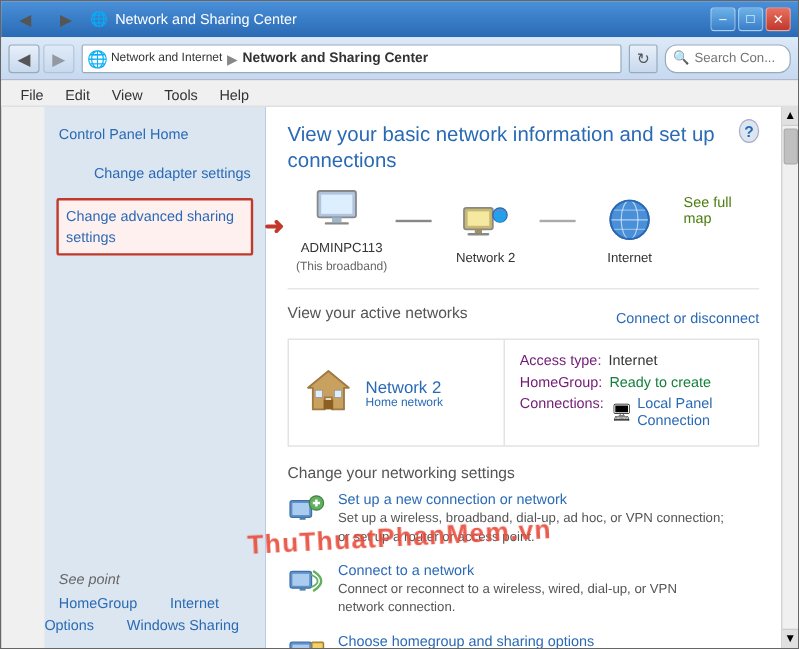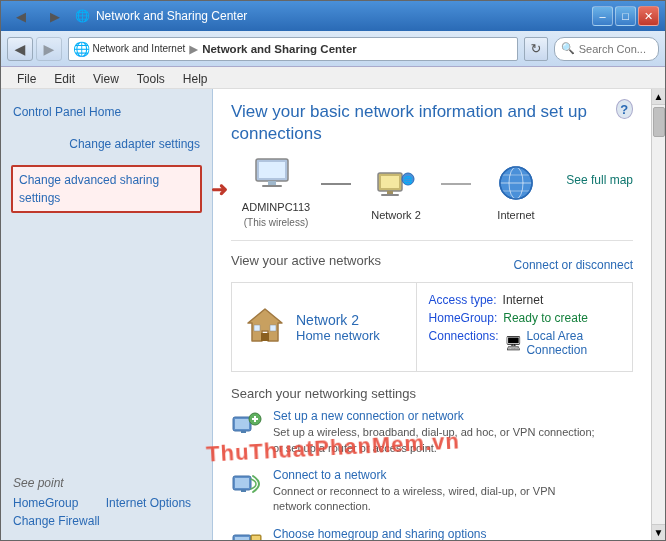--- a/index.html
+++ b/index.html
@@ -28,47 +28,47 @@
     .search-icon-el { color: #888; font-size: 11px; }
 
     
     .menubar { height: 22px; background: #f0f0f0; display: flex; align-items: flex-end; padding: 0 8px; gap: 2px; border-bottom: 1px solid #ddd; }
     .menu-item { padding: 2px 8px; font-size: 12px; color: #333; cursor: pointer; border-radius: 2px; }
 
     
     .main { flex: 1; display: flex; overflow: hidden; }
 
     
-    .sidebar { width: 212px; background: #dce6f0; border-right: 1px solid #b0c8e0; padding: 10px 0; display: flex; flex-direction: column; }
+    .sidebar { width: 185px; background: #dce6f0; border-right: 1px solid #b0c8e0; padding: 10px 0; display: flex; flex-direction: column; margin-left: 36px; }
     .sidebar-link { padding: 4px 12px; font-size: 12px; color: #2a6ab5; cursor: pointer; text-decoration: none; line-height: 1.5; }
     .sidebar-highlighted { margin: 8px 10px; padding: 4px 6px; border: 2px solid #c0392b; background: #fff0f0; border-radius: 2px; font-size: 12px; color: #2a6ab5; cursor: pointer; line-height: 1.5; position: relative; }
     .sidebar-arrow { position: absolute; right: -28px; top: 50%; transform: translateY(-50%); color: #c0392b; font-size: 20px; font-weight: bold; }
     .sidebar-see-also { margin-top: auto; padding: 10px 12px 4px; font-size: 12px; color: #666; font-style: italic; }
     .sidebar-bottom-links { padding: 0; }
 
     
     .content { flex: 1; background: white; padding: 12px 18px; overflow-y: auto; }
     .content-title { font-size: 17px; color: #2a6ab5; font-weight: normal; line-height: 1.3; margin-bottom: 12px; max-width: 420px; }
     .help-btn { float: right; width: 20px; height: 20px; background: #dce6f0; border-radius: 50%; border: 1px solid #aac; display: flex; align-items: center; justify-content: center; color: #2a6ab5; font-weight: bold; font-size: 13px; cursor: pointer; margin-top: -2px; }
     .net-item { display: flex; flex-direction: column; align-items: center; gap: 4px; width: 90px; }
     .net-icon { width: 48px; height: 40px; display: flex; align-items: center; justify-content: center; }
     .net-label { font-size: 11px; color: #333; text-align: center; }
     .net-sublabel { font-size: 10px; color: #666; text-align: center; }
     .net-line { width: 30px; height: 2px; background: #aaa; margin-bottom: 20px; }
-    .see-full-map { font-size: 12px; color: #0f766e; cursor: pointer; align-self: flex-start; margin-top: 16px; text-align: center; }
+    .see-full-map { font-size: 12px; color: #4d7c0f; cursor: pointer; align-self: flex-start; margin-top: 4px; }
 
     
     .section-title { font-size: 13px; color: #555; margin-bottom: 8px; font-weight: normal; }
     .active-networks { display: flex; border: 1px solid #ddd; margin-bottom: 14px; }
     .net-info-left { display: flex; align-items: center; gap: 10px; padding: 10px 12px; flex: 1; border-right: 1px solid #ddd; }
     .net-name { font-size: 14px; color: #2a6ab5; font-weight: normal; }
-    .net-type { font-size: 13px; color: #2a6ab5; }
+    .net-type { font-size: 10px; color: #2a6ab5; }
     .net-info-right { padding: 10px 12px; flex: 1.2; }
     .net-detail-row { display: flex; gap: 6px; margin-bottom: 4px; font-size: 12px; }
-    .net-detail-label { color: #1d4ed8; white-space: nowrap; }
+    .net-detail-label { color: #701a75; white-space: nowrap; }
     .net-detail-value { color: #333; }
     .net-detail-value.link { color: #2a6ab5; cursor: pointer; }
     .net-detail-value.green { color: #15803d; }
     .local-connection { display: flex; align-items: center; gap: 4px; }
     .connect-disconnect { font-size: 12px; color: #2a6ab5; cursor: pointer; float: right; }
 
     
     .settings-section { margin-top: 4px; }
     .settings-item { display: flex; gap: 10px; margin-bottom: 12px; }
     .settings-icon { width: 32px; height: 32px; flex-shrink: 0; display: flex; align-items: center; justify-content: center; font-size: 24px; }
@@ -145,21 +145,21 @@
 settings</span>
         <span class="sidebar-arrow">➜</span>
       </div>
 
       <div class="sidebar-see-also">
         <span>See point</span>
       </div>
       <div class="sidebar-bottom-links">
         <a class="sidebar-link">HomeGroup</a>
         <a class="sidebar-link">Internet Options</a>
-        <a class="sidebar-link">Change Firewall</a>
+        <a class="sidebar-link">Windows Sharing</a>
       </div>
     </div>
 
     <div style="flex:1;display:flex;overflow:hidden;">
       <div class="content">
         <div style="display:flex;justify-content:space-between;align-items:flex-start;">
           <h1 class="content-title">View your basic network information and set up connections</h1>
           <div class="help-btn">?</div>
         </div>
 
@@ -169,21 +169,21 @@
             <div class="net-item">
               <div class="net-icon">
                 <svg width="48" height="40" viewBox="0 0 48 40">
                   <rect x="4" y="2" width="32" height="22" rx="2" fill="#b0c4de" stroke="#888" stroke-width="1.5"></rect>
                   <rect x="7" y="5" width="26" height="16" fill="#ddeeff"></rect>
                   <rect x="16" y="24" width="8" height="4" fill="#a0b8cc"></rect>
                   <rect x="10" y="28" width="20" height="2" rx="1" fill="#888"></rect>
                 </svg>
               </div>
               <div class="net-label">ADMINPC113</div>
-              <div class="net-sublabel">(This wireless)</div>
+              <div class="net-sublabel">(This broadband)</div>
             </div>
 
             <div class="net-line" style="margin-bottom:18px;background:linear-gradient(to right, #888 0%, #888 50%, #888 100%);"></div>
 
             <div class="net-item">
               <div class="net-icon">
                 <svg width="48" height="40" viewBox="0 0 48 40">
                   <rect x="6" y="8" width="24" height="18" rx="2" fill="#c8b870" stroke="#888" stroke-width="1.5"></rect>
                   <rect x="9" y="11" width="18" height="12" fill="#f5e8a0"></rect>
                   <rect x="15" y="26" width="6" height="3" fill="#a09060"></rect>
@@ -240,30 +240,30 @@
                 <span class="net-detail-value">Internet</span>
               </div>
               <div class="net-detail-row">
                 <span class="net-detail-label">HomeGroup:</span>
                 <span class="net-detail-value green">Ready to create</span>
               </div>
               <div class="net-detail-row">
                 <span class="net-detail-label">Connections:</span>
                 <span class="local-connection">
                   <span style="font-size:14px;">🖥</span>
-                  <span class="net-detail-value link" style="white-space:pre-line;font-size:12px;">Local Area
+                  <span class="net-detail-value link" style="white-space:pre-line;font-size:12px;">Local Panel
 Connection</span>
                 </span>
               </div>
             </div>
           </div>
         </div>
 
         <div class="settings-section">
-          <div class="section-title">Search your networking settings</div>
+          <div class="section-title">Change your networking settings</div>
           <div class="settings-item">
             <div class="settings-icon">
               <svg width="32" height="32" viewBox="0 0 32 32">
                 <rect x="2" y="8" width="18" height="14" rx="2" fill="#6090c8" stroke="#4070a8" stroke-width="1"></rect>
                 <rect x="4" y="10" width="14" height="10" fill="#aaccee"></rect>
                 <rect x="10" y="22" width="5" height="2" fill="#5080b0"></rect>
                 <circle cx="24" cy="10" r="6" fill="#60b060" stroke="#408040" stroke-width="1"></circle>
                 <line x1="24" y1="7" x2="24" y2="13" stroke="white" stroke-width="2"></line>
                 <line x1="21" y1="10" x2="27" y2="10" stroke="white" stroke-width="2"></line>
               </svg>

